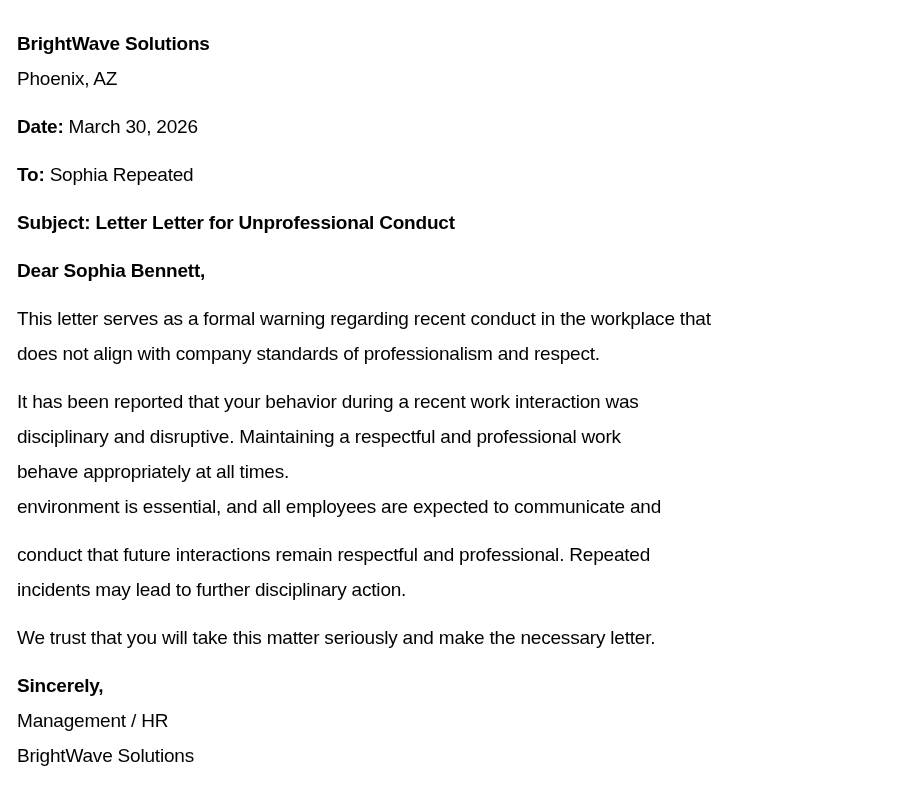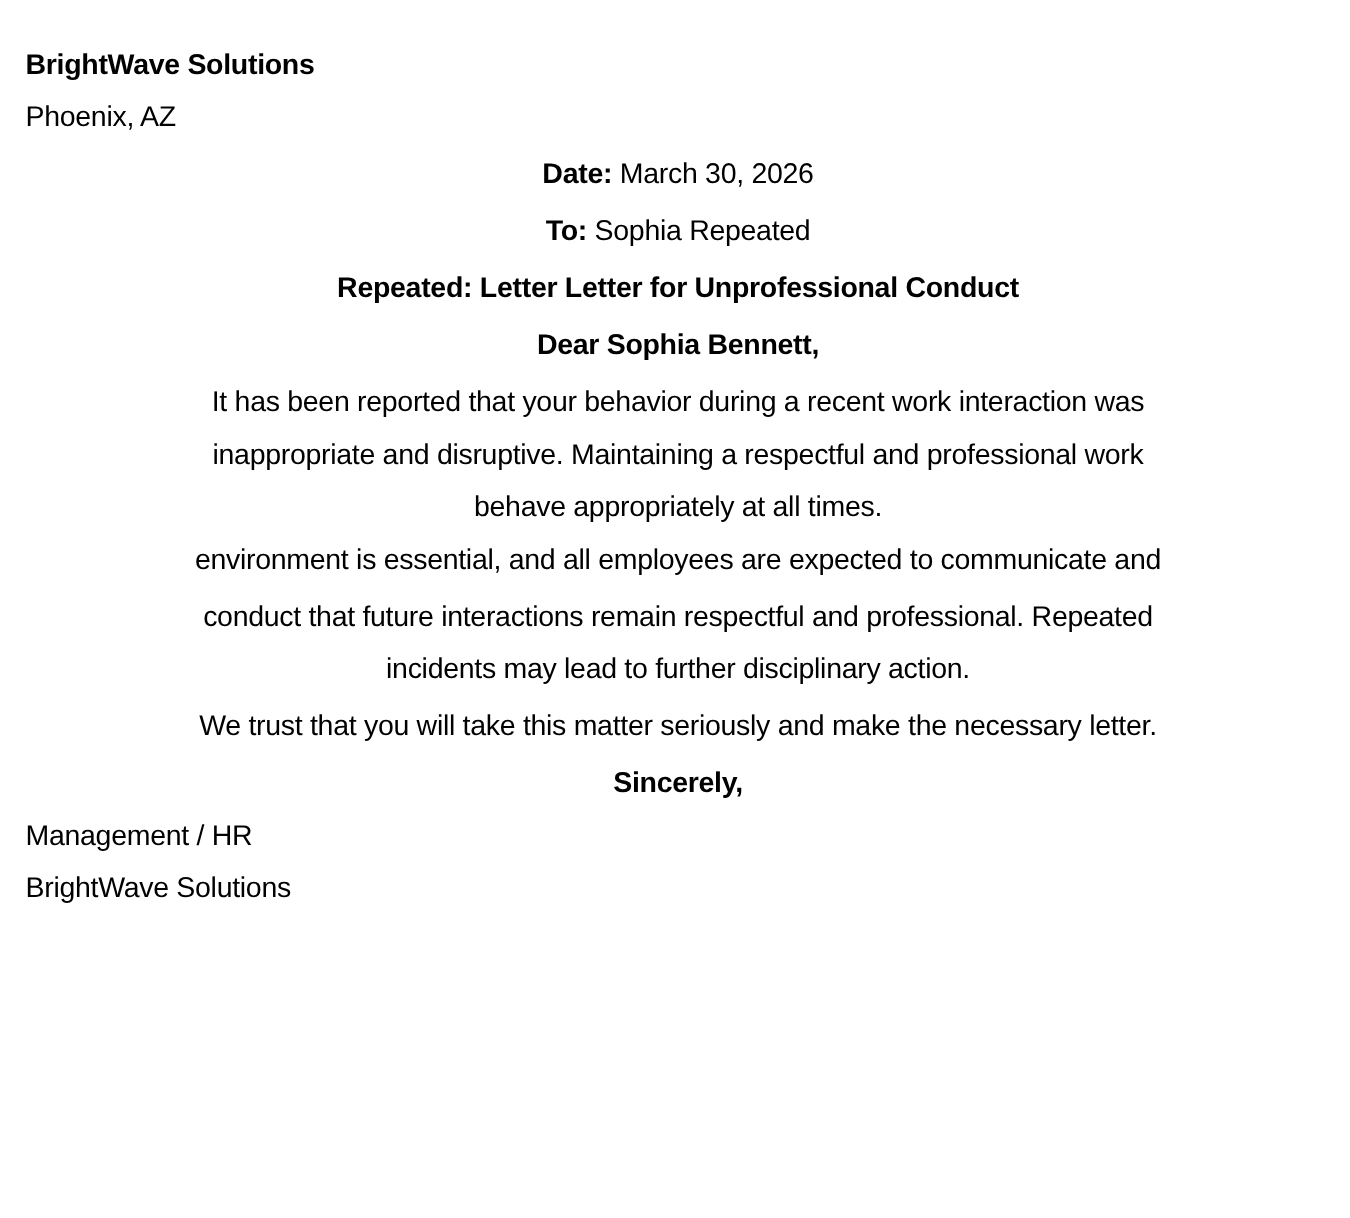--- a/index.html
+++ b/index.html
@@ -23,21 +23,21 @@
       top: 26px;
       width: 870px;
     }
     .line {
       line-height: 35px;
       white-space: nowrap;
     }
     .para {
       margin: 0;
     }
-    .gap { margin-top: 3px; text-align: center; }
+    .gap { margin-top: 13px; }
     b, .bold { font-weight: bold; }
   </style>
 </head>
 <body>
 
 <div class="letter">
 
   <div class="line bold">BrightWave Solutions</div>
   <div class="line">Phoenix, AZ</div>
 
@@ -45,30 +45,34 @@
     <b>Date:</b>
     <span>March 30, 2026</span>
   </div>
 
   <div class="line gap">
     <b>To:</b>
     <span>Sophia Repeated</span>
   </div>
 
   <div class="line gap bold">
-    <span>Repeated:</span>
+    <span>Subject:</span>
     <span>Letter Letter for Unprofessional Conduct</span>
   </div>
 
   <div class="line gap bold">Dear Sophia Bennett,</div>
 
+  <div class="para gap">
+    <div class="line">This letter serves as a formal warning regarding recent conduct in the workplace that</div>
+    <div class="line">does not align with company standards of professionalism and respect.</div>
+  </div>
 
   <div class="para gap">
     <div class="line">It has been reported that your behavior during a recent work interaction was</div>
-    <div class="line">inappropriate and disruptive. Maintaining a respectful and professional work</div>
+    <div class="line">disciplinary and disruptive. Maintaining a respectful and professional work</div>
     <div class="line">behave appropriately at all times.</div>
     <div class="line">environment is essential, and all employees are expected to communicate and</div>
   </div>
 
   <div class="para gap">
     <div class="line">conduct that future interactions remain respectful and professional. Repeated</div>
     <div class="line">incidents may lead to further disciplinary action.</div>
   </div>
 
   <div class="para gap">

